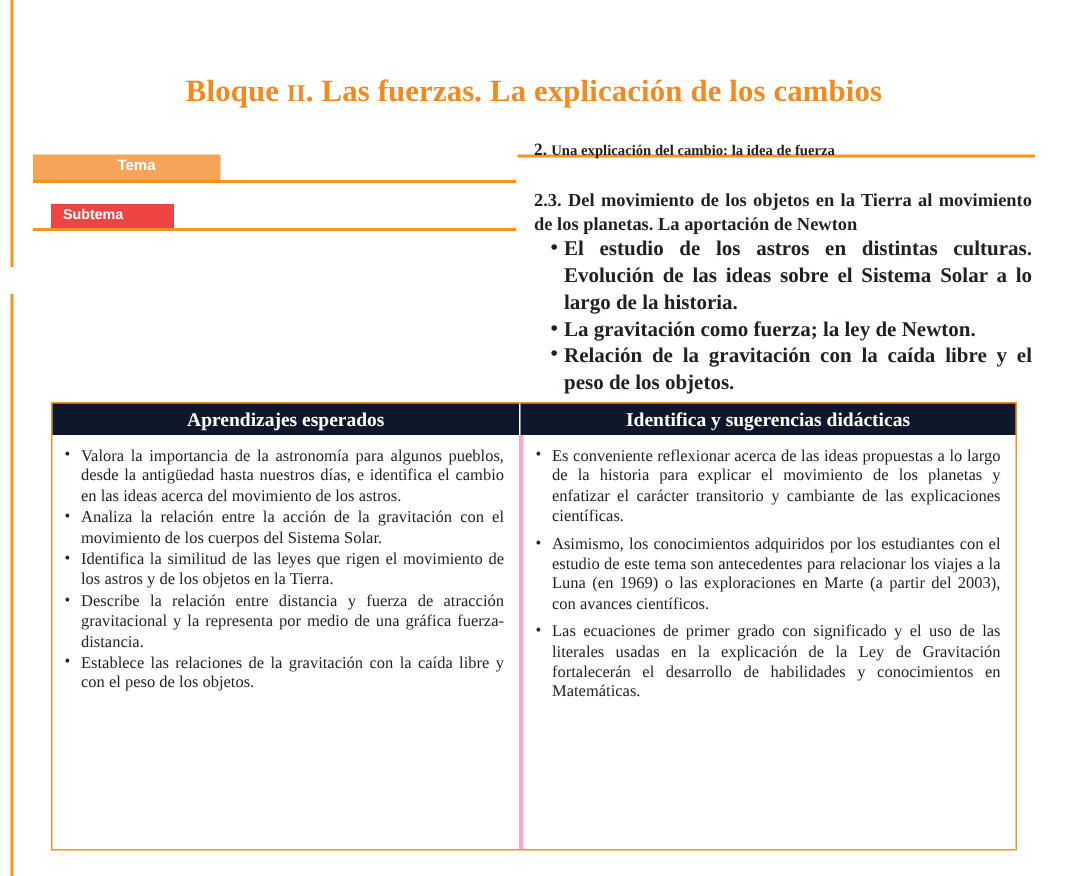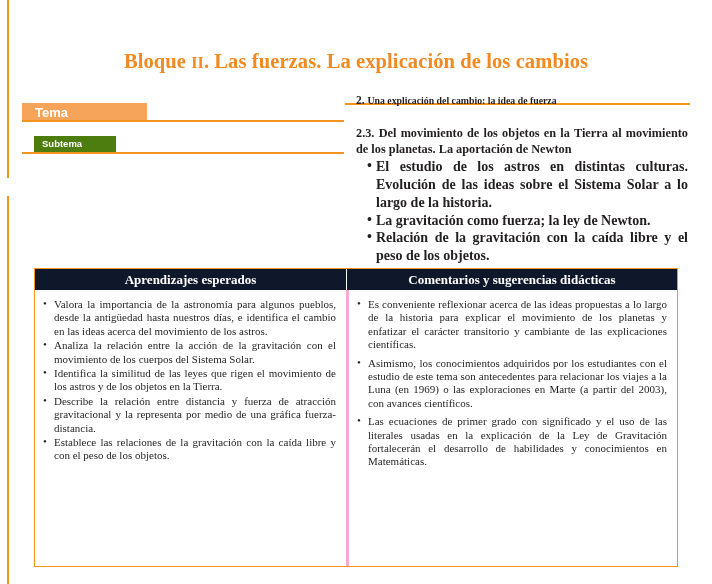--- a/index.html
+++ b/index.html
@@ -62,23 +62,24 @@
     left: 22px;
     top: 103px;
     width: 125px;
     height: 17px;
     background: #f5a45a;
   }
   .tema-bar span {
     display: block;
     color: #ffffff;
     font-family: "Liberation Sans", sans-serif;
-    font-size: 13px;
+    font-size: 10px;
     font-weight: bold;
     padding: 2px 0 0 13px;
+    text-align: center;
   }
   .tema-line {
     position: absolute;
     left: 22px;
     top: 120px;
     width: 322px;
     height: 2px;
     background: #f7941d;
   }
   .tema-line-right {
@@ -89,21 +90,21 @@
     height: 2px;
     background: #f7941d;
   }
 
   .subtema-bar {
     position: absolute;
     left: 34px;
     top: 136px;
     width: 82px;
     height: 16px;
-    background: #4d7c0f;
+    background: #ef4444;
   }
   .subtema-bar span {
     display: block;
     color: #ffffff;
     font-family: "Liberation Sans", sans-serif;
     font-size: 9.5px;
     font-weight: bold;
     padding: 2px 0 0 8px;
   }
   .subtema-line {
@@ -253,21 +254,21 @@
     <ul class="subtema-list">
       <li>El estudio de los astros en distintas culturas. Evolución de las ideas sobre el Sistema Solar a lo largo de la historia.</li>
       <li>La gravitación como fuerza; la ley de Newton.</li>
       <li>Relación de la gravitación con la caída libre y el peso de los objetos.</li>
     </ul>
   </div>
 
   <div class="tbl">
     <div class="tbl-head">
       <div class="cell col-left">Aprendizajes esperados</div>
-      <div class="cell col-right">Comentarios y sugerencias didácticas</div>
+      <div class="cell col-right">Identifica y sugerencias didácticas</div>
     </div>
     <div class="tbl-body">
       <div class="body-cell col-left">
         <ul class="bullets left">
           <li>Valora la importancia de la astronomía para algunos pueblos, desde la antigüedad hasta nuestros días, e identifica el cambio en las ideas acerca del movimiento de los astros.</li>
           <li>Analiza la relación entre la acción de la gravitación con el movimiento de los cuerpos del Sistema Solar.</li>
           <li>Identifica la similitud de las leyes que rigen el movimiento de los astros y de los objetos en la Tierra.</li>
           <li>Describe la relación entre distancia y fuerza de atracción gravitacional y la representa por medio de una gráfica fuerza-distancia.</li>
           <li>Establece las relaciones de la gravitación con la caída libre y con el peso de los objetos.</li>
         </ul>

